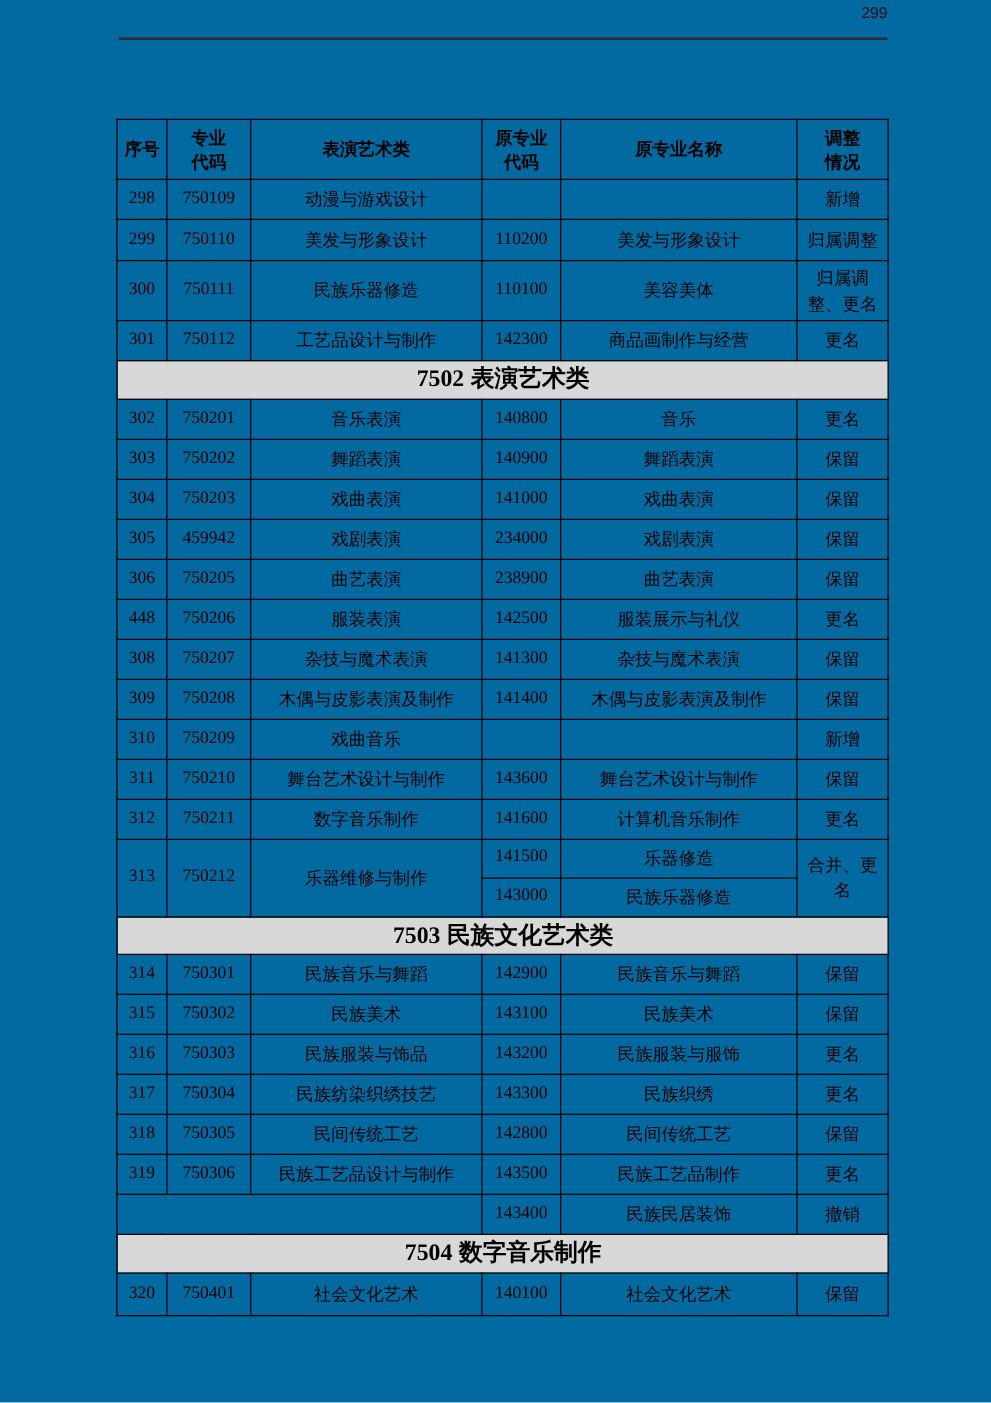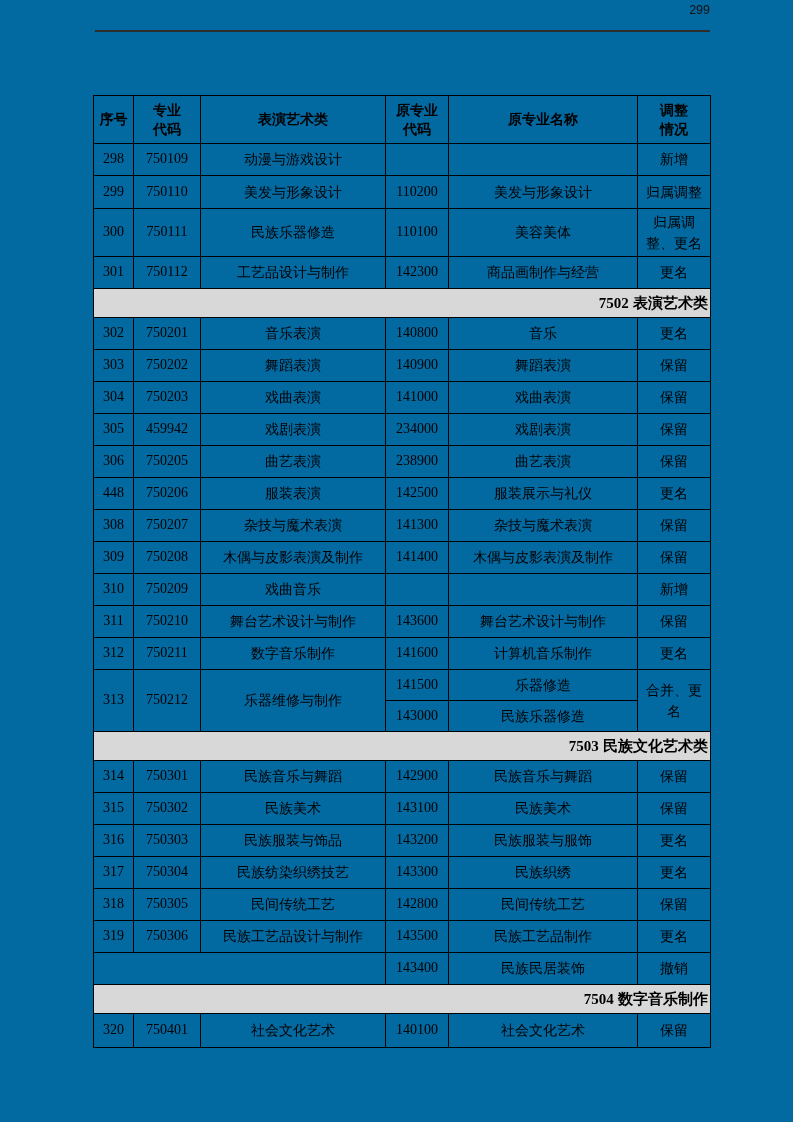--- a/index.html
+++ b/index.html
@@ -61,24 +61,24 @@
 
   tr.r    { height: 32px; margin-top: 16px; }
   tr.r299 { height: 33px; }
   tr.tall { height: 48px; }
   tr.sub  { height: 31px; }
   tr.last { height: 34px; }
 
   tr.section { height: 29px; }
   tr.section td {
     background: #d8d8d8;
-    text-align: right;
+    text-align: center;
     padding-left: 3px;
     font-weight: bold;
-    font-size: 15px;
+    font-size: 19px;
   }
   .snum { font-family: "Liberation Serif", serif; font-weight: bold; }
   .stitle { font-weight: bold; }
 
   td.num {
     font-family: "Liberation Serif", serif;
     font-size: 14px;
   }
   td.l {
     text-align: left;

